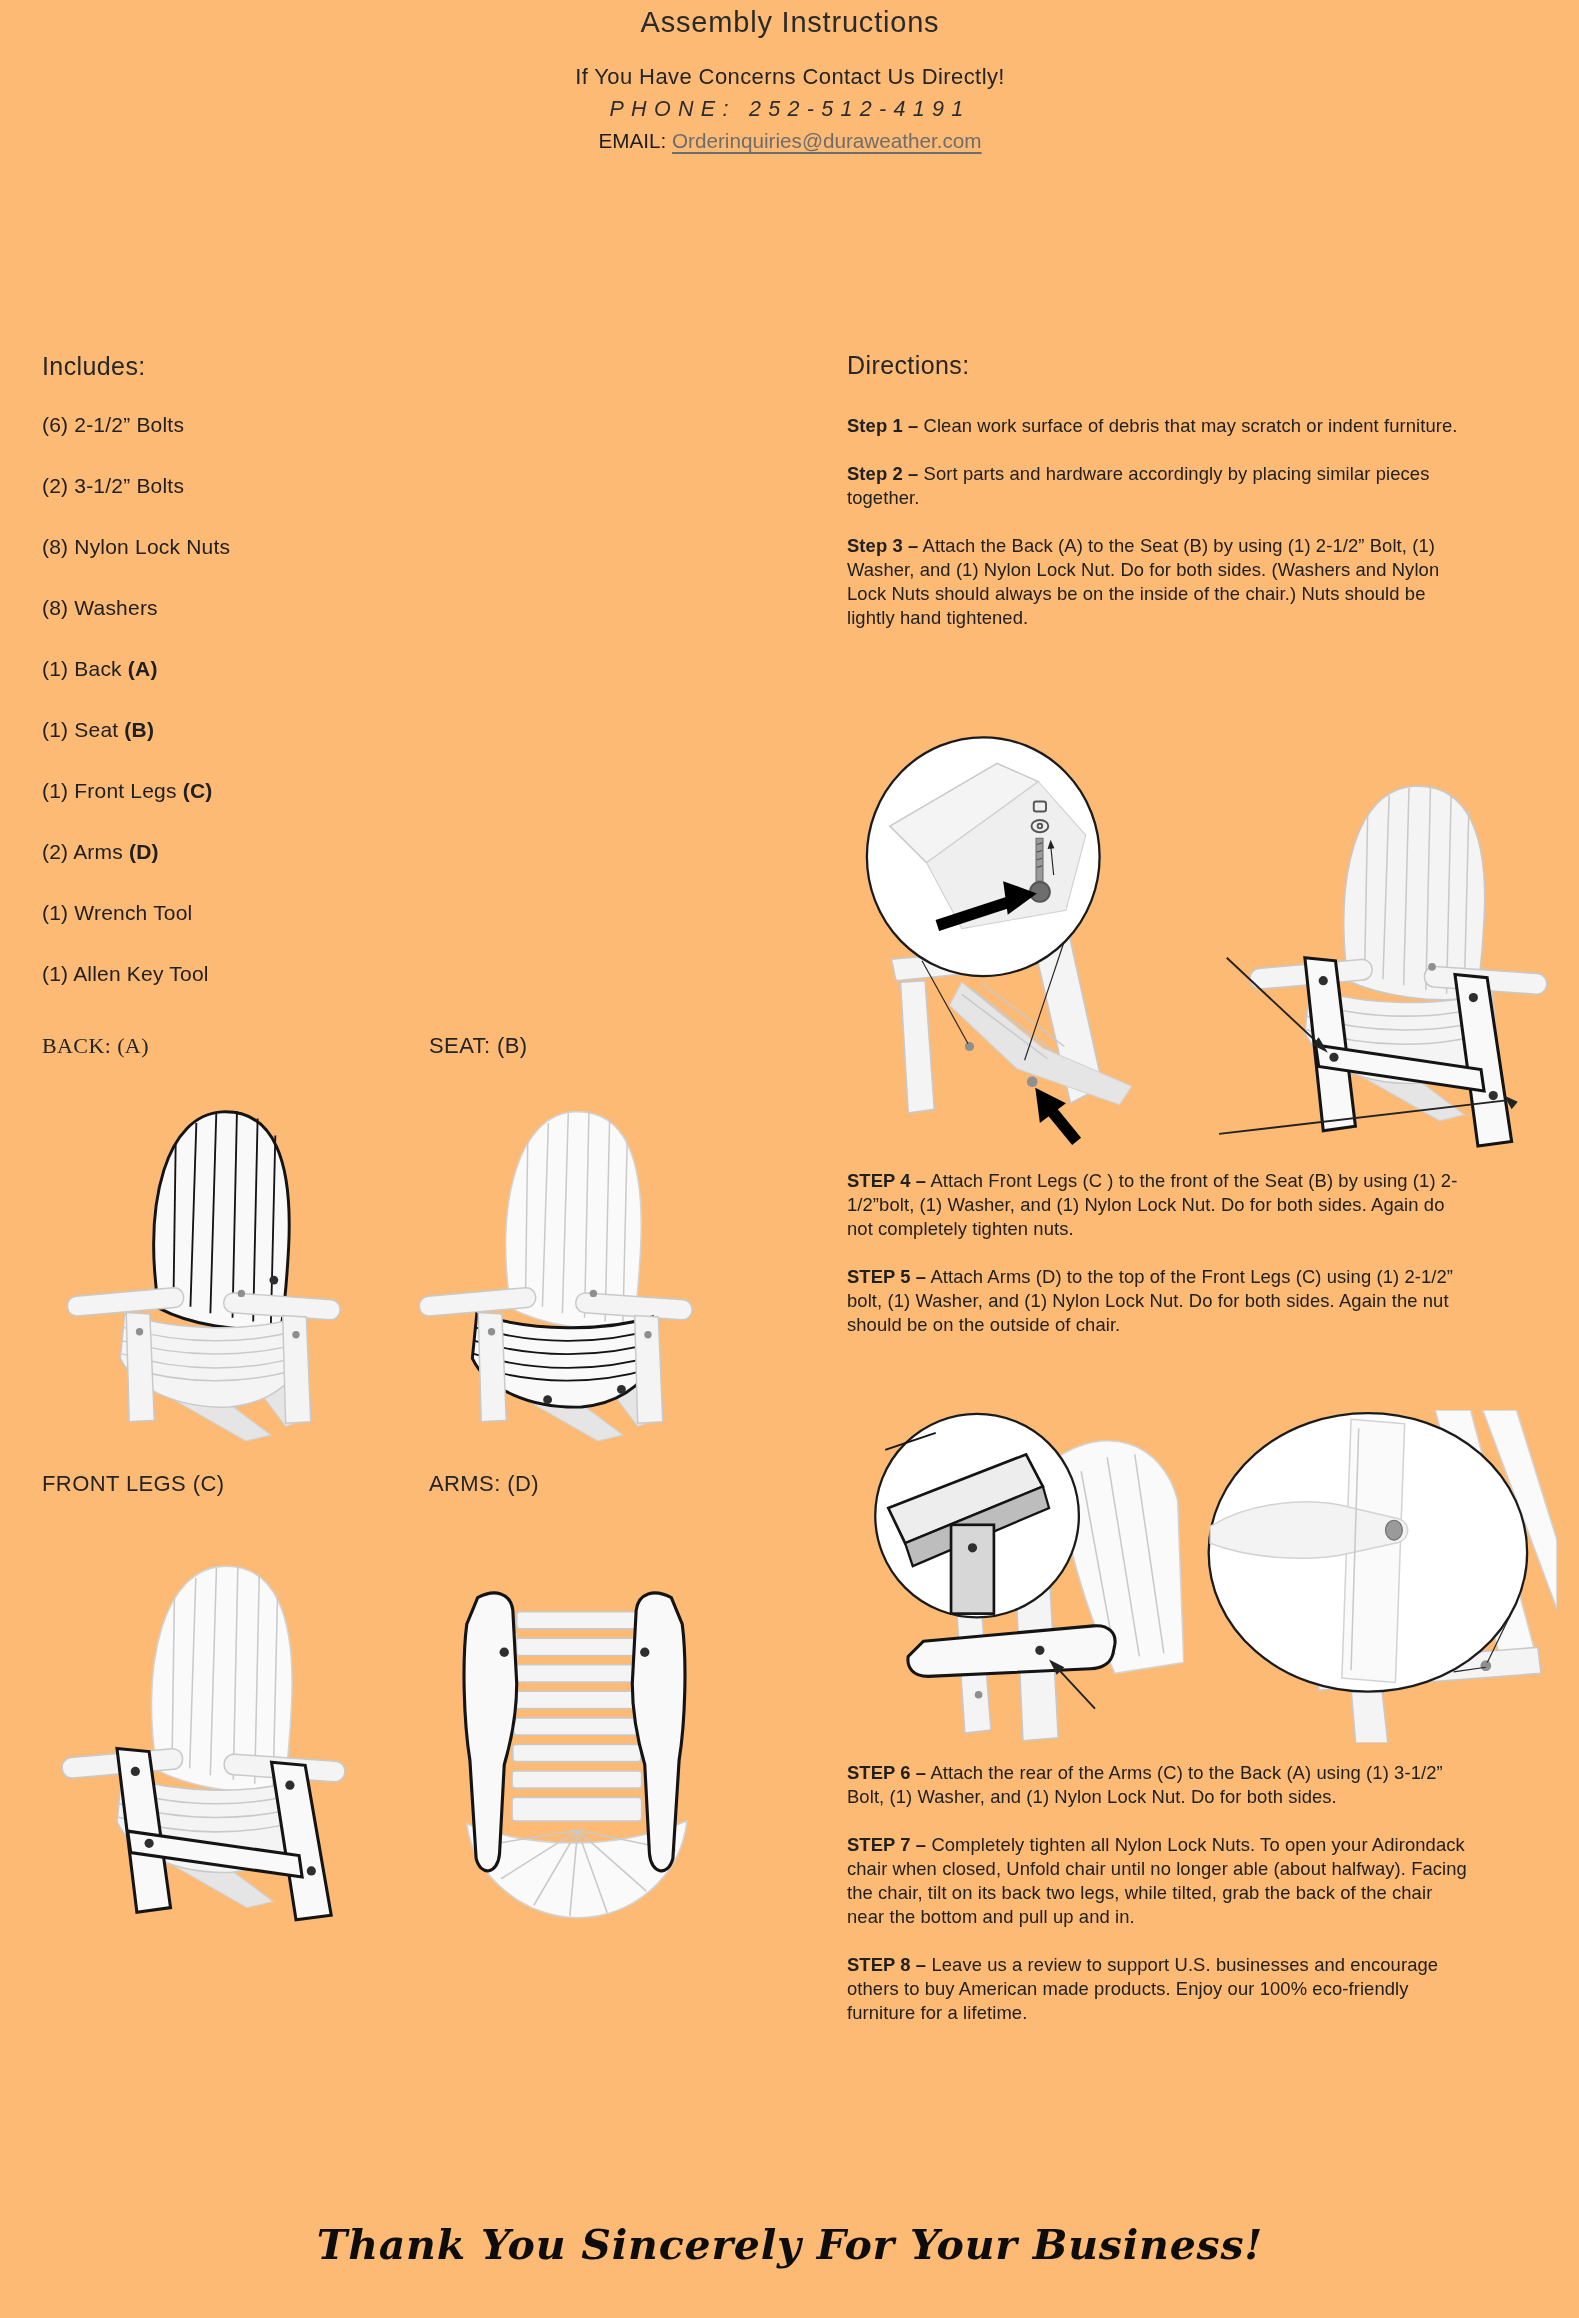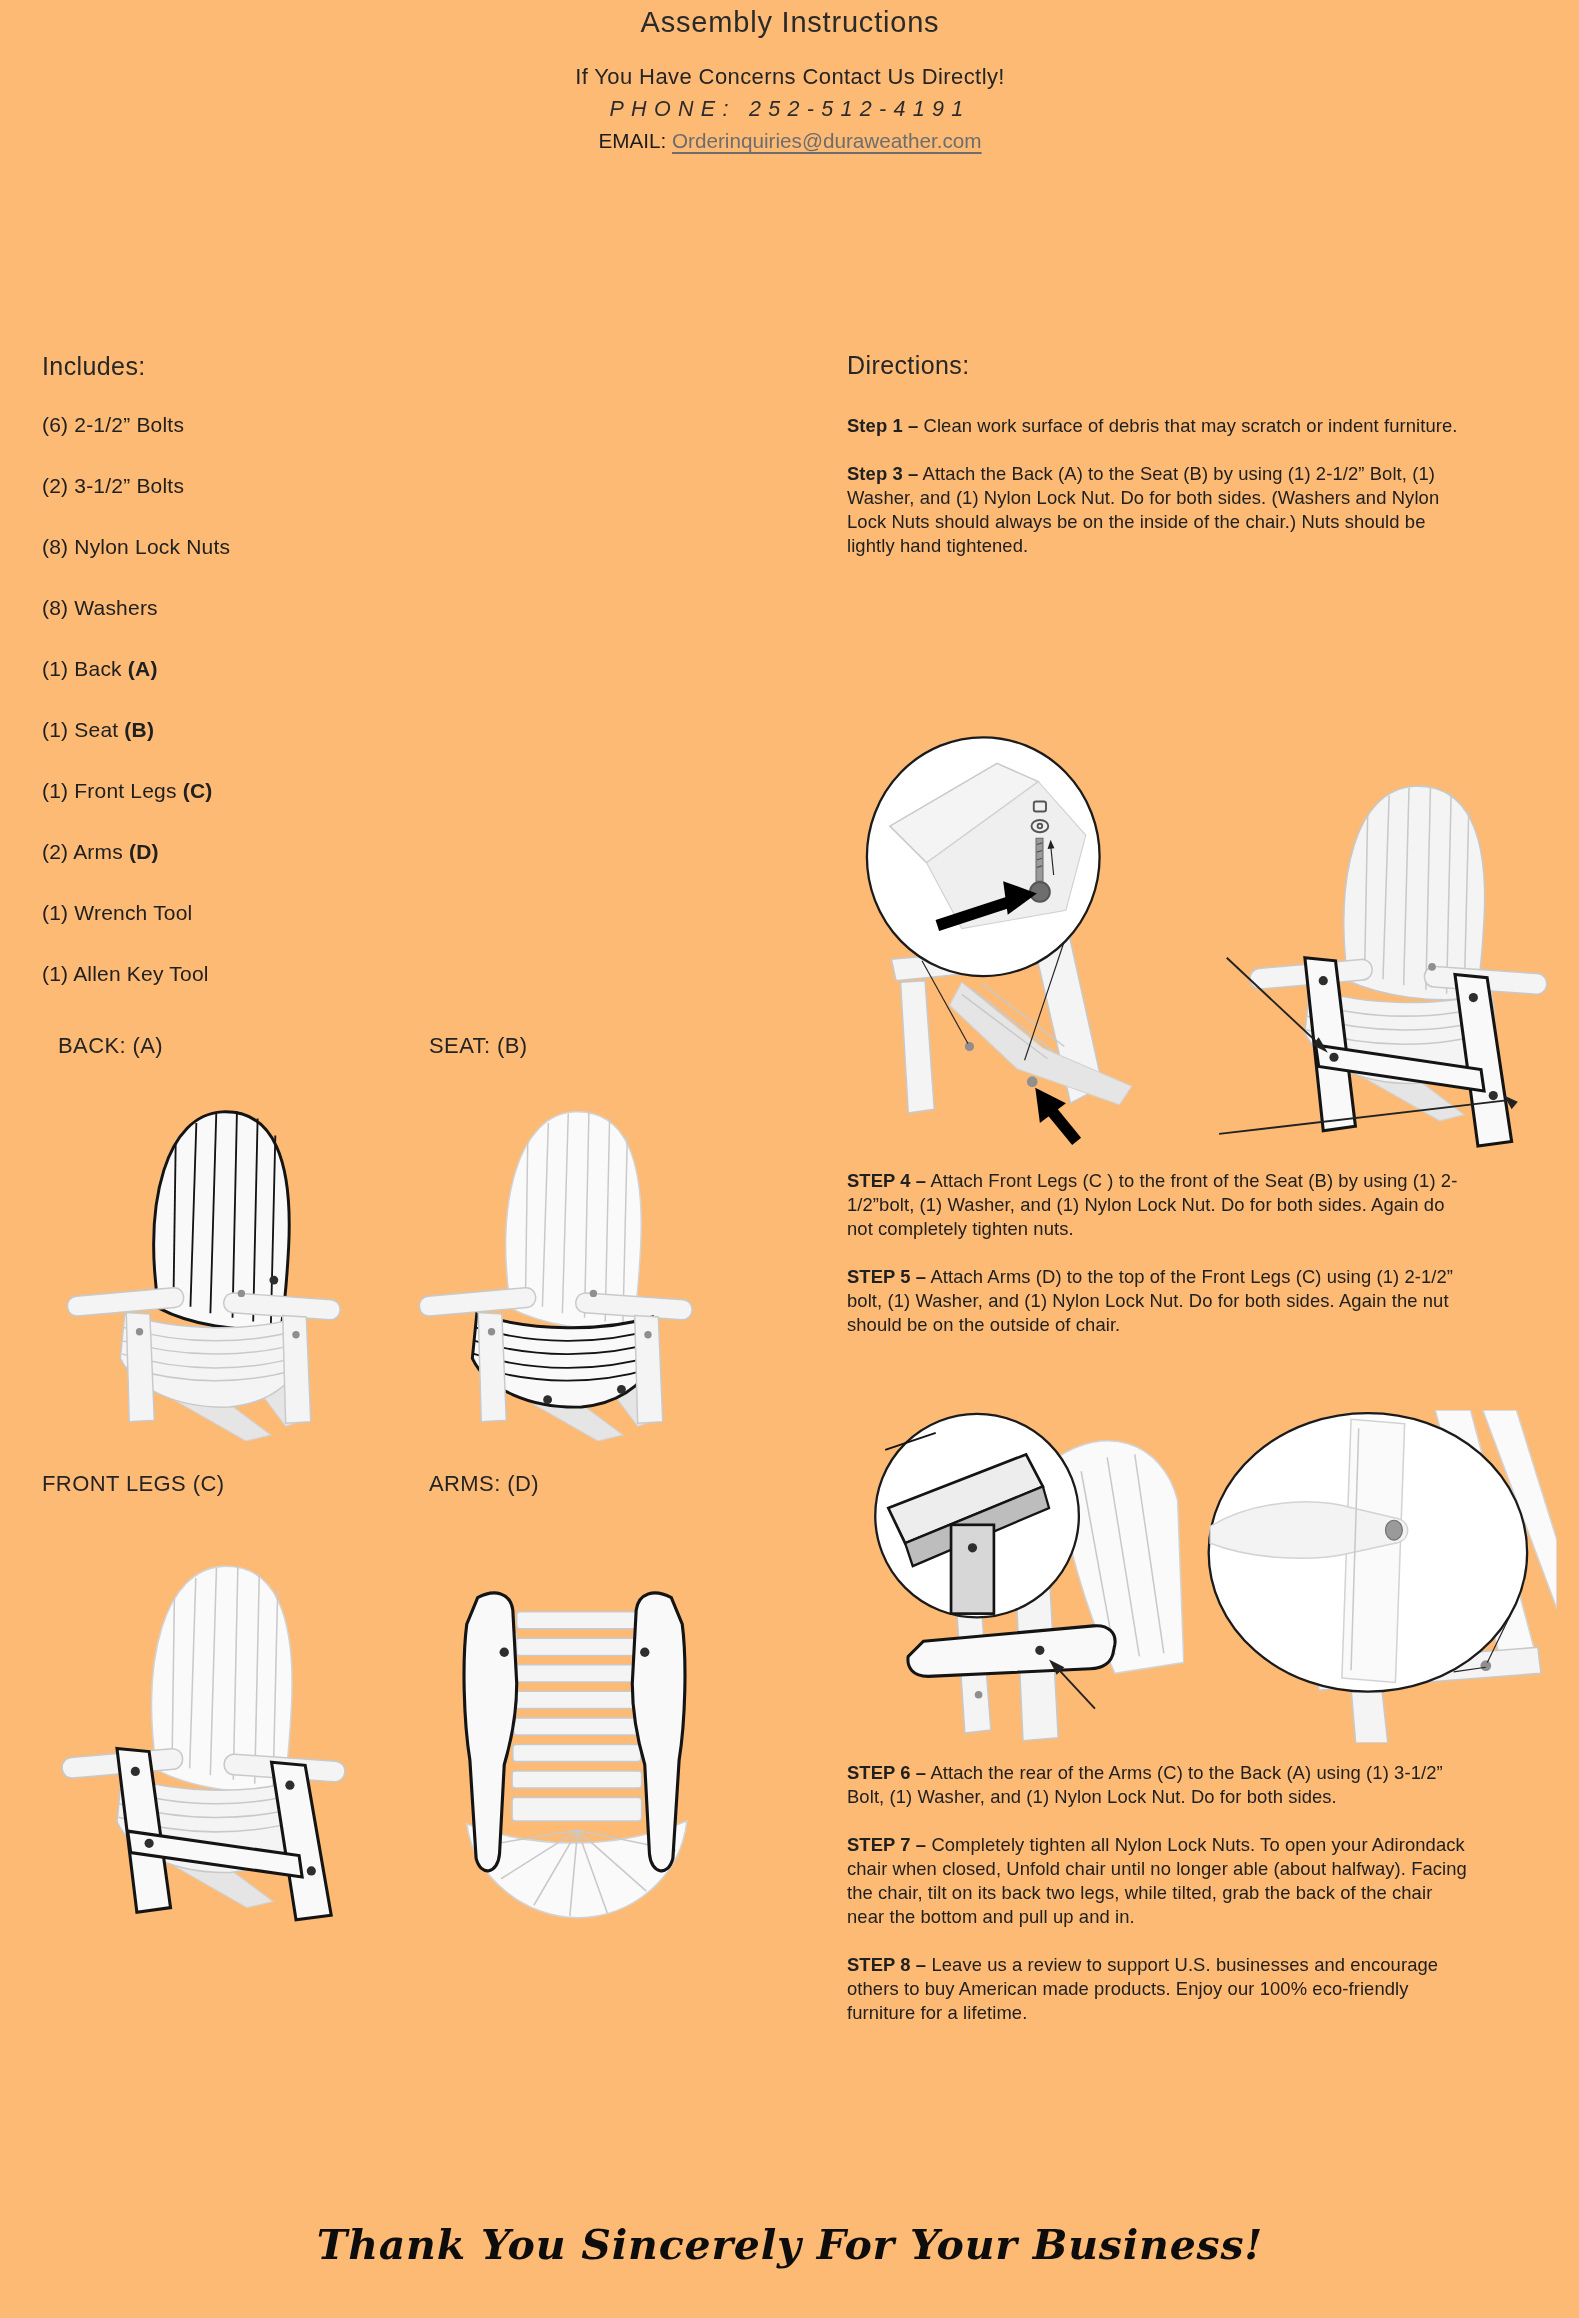--- a/index.html
+++ b/index.html
@@ -31,21 +31,21 @@
   .blk2 { top:818px; }
   .blk3 { top:1410px; }
   .img-row { position:absolute; left:0; height:429px; width:733px; }
   .row-step3 { top:377px; }
   .row-step5 { top:1059px; height:337px; }
   .fig { position:absolute; }
   .fig svg { display:block; width:100%; height:100%; }
   
   .parts { position:absolute; left:42px; top:1028px; width:766px; }
   .part-label { position:absolute; font-size:22px; color:#242424; letter-spacing:0.4px; }
-  .lbl-back  { left:16px;   top:4.6px; }
+  .lbl-back  { left:0;   top:4.6px;font-family:Liberation Serif, serif; }
   .lbl-seat  { left:387px;top:4.6px; }
   .lbl-legs  { left:0;   top:443px; }
   .lbl-arms  { left:387px;top:443px; }
   .pfig { position:absolute; }
   .pfig svg { display:block; width:100%; height:100%; }
   .fig-back { left:0px;   top:44px;  width:322px; height:369px; }
   .fig-seat { left:352px; top:44px;  width:322px; height:369px; }
   .fig-legs { left:0px;   top:497px; width:329px; height:398px; }
   .fig-arms { left:360px; top:490px; width:345px; height:406px; }
   
@@ -98,20 +98,21 @@
       <li><span>(1) Wrench Tool</span><b></b></li>
       <li><span>(1) Allen Key Tool</span><b></b></li>
     </ul>
   </div>
 
   <div class="directions">
     <div class="sec-head">Directions:</div>
 
     <div class="dir-block blk1">
       <p><b>Step 1 –</b><span> Clean work surface of debris that may scratch or indent furniture.</span></p>
+      <p><b>Step 2 –</b><span> Sort parts and hardware accordingly by placing similar pieces together.</span></p>
       <p><b>Step 3 –</b><span> Attach the Back (A) to the Seat (B) by using (1) 2-1/2” Bolt, (1) Washer, and (1) Nylon Lock Nut. Do for both sides. (Washers and Nylon Lock Nuts should always be on the inside of the chair.) Nuts should be lightly hand tightened.</span></p>
     </div>
 
     <div class="img-row row-step3">
       <div class="fig" style="left:0;top:0;width:310px;height:425px;">
         <svg viewBox="0 0 405 555">
 
           <polygon class="pa" points="208,126 254,106 334,468 292,490"></polygon>
           <polygon class="sh" points="150,332 256,418 372,468 356,492 222,445 134,362"></polygon>
           <path class="pa" d="M58,302 L218,288 L226,314 L64,330 Z"></path>

